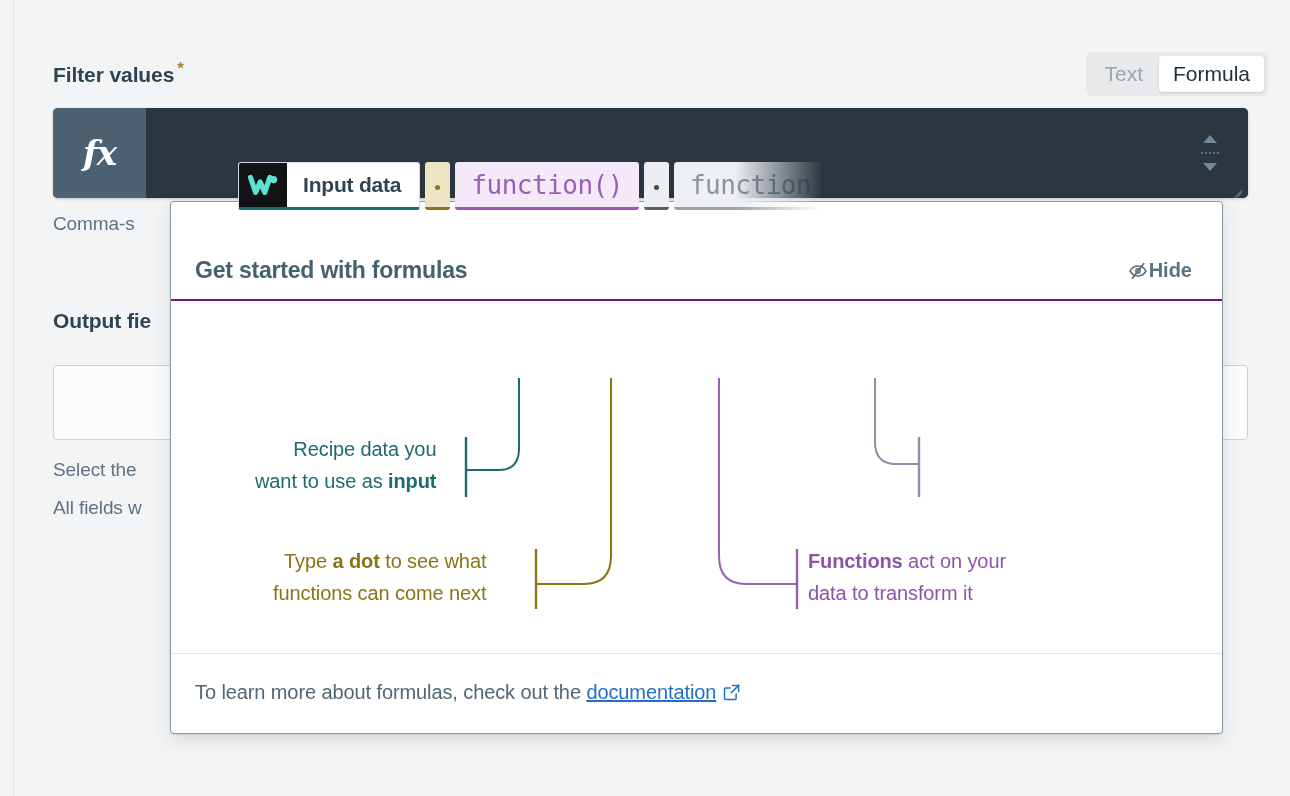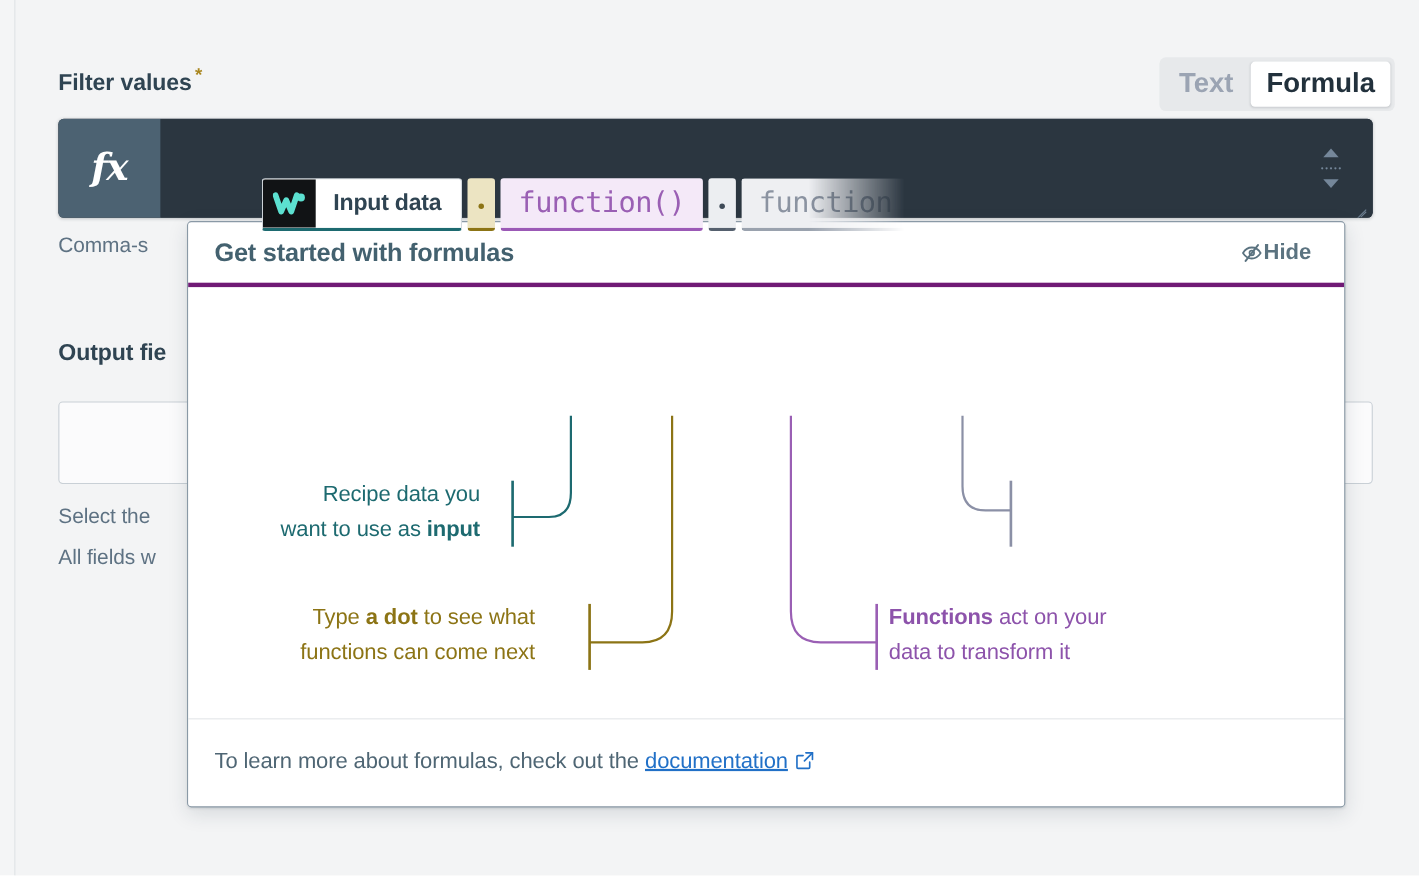--- a/index.html
+++ b/index.html
@@ -61,22 +61,22 @@
     position: absolute;
     right: 22px; top: 52px;
     display: flex;
     align-items: center;
     background: #e7e9eb;
     border-radius: 6px;
     padding: 4px;
     gap: 2px;
   }
   .toggle-btn {
-    font-size: 25px;
-    font-weight: 700;
+    font-size: 21px;
+    font-weight: 400;
     padding: 6px 14px;
     border-radius: 4px;
     border: none;
     background: transparent;
     color: #9ba4b3;
     cursor: pointer;
     font-family: inherit;
     line-height: 1.15;
   }
   .toggle-btn.active {
@@ -157,23 +157,24 @@
     width: 1053px; height: 533px;
     background: #ffffff;
     border: 1px solid #8a99a6;
     border-radius: 4px;
     box-shadow: 0 6px 18px rgba(30,45,60,.13), 0 1px 2px rgba(30,45,60,.10);
     overflow: hidden;
   }
   .panel-header {
     position: relative;
     height: 59px;
-    border-bottom: 4px solid #701a75;
+    border-bottom: 2px solid #701a75;
     display: flex; align-items: center; justify-content: space-between;
     padding: 0 30px 0 24px;
+    margin-top: 40px;
   }
   .panel-title {
     font-size: 23px;
     font-weight: 700;
     color: #43616f;
     letter-spacing: -0.2px;
   }
   .hide-btn {
     display: flex; align-items: center; gap: 1px;
     background: none; border: none; cursor: pointer;

